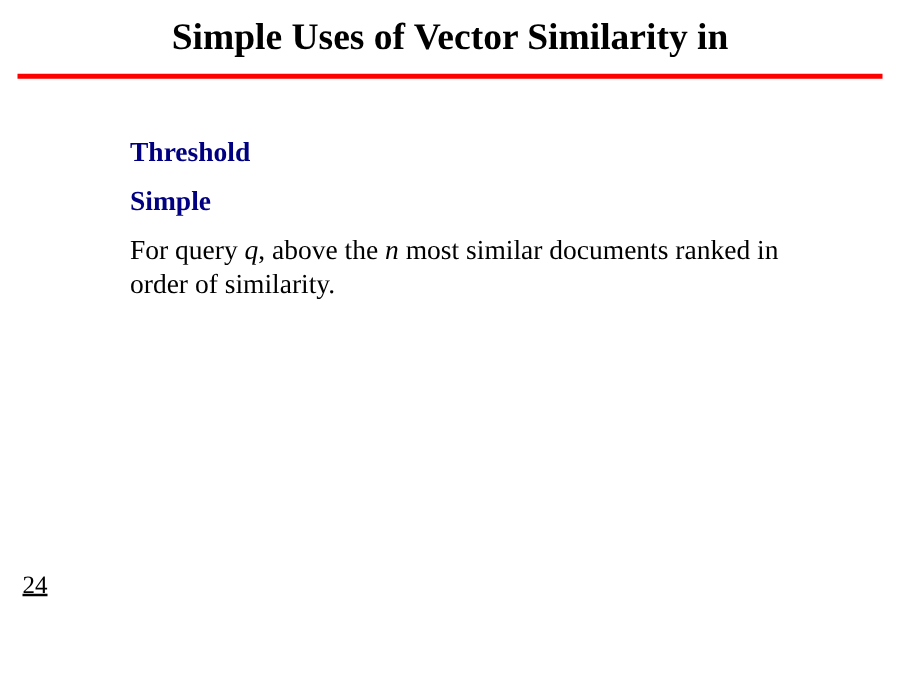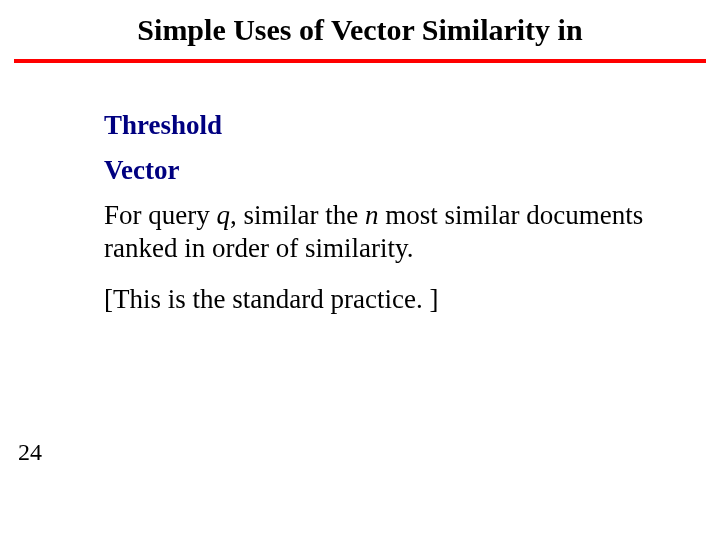--- a/index.html
+++ b/index.html
@@ -26,60 +26,60 @@
     line-height: 1.18;
     padding: 12px 40px 8px 40px;
   }
   .hr-red {
     height: 4px;
     background: #ff0000;
     margin: 4px 14px 0 14px;
   }
   .body-area {
     padding: 46px 70px 0 104px;
-    font-size: 27px;
+    font-size: 22px;
     line-height: 1.22;
   }
   .section-heading {
     font-weight: bold;
     color: #000080;
     margin-bottom: 12px;
   }
   .para {
     margin-bottom: 18px;
   }
   .ital { font-style: italic; }
   .page-number {
     position: absolute;
     left: 18px;
-    bottom: 18px;
-    font-size: 24px;
+    bottom: 4px;
+    font-size: 20px;
+    text-decoration: underline;
   }
 </style>
 </head>
 <body>
 
 <div class="slide">
 
   <div class="title">
     <span>Simple Uses of Vector Similarity in</span><br>
   </div>
 
   <div class="hr-red"></div>
 
   <div class="body-area">
 
     <div class="section-heading">Threshold</div>
 
 
-    <div class="section-heading">Vector</div>
+    <div class="section-heading">Simple</div>
 
     <div class="para">
-      <span>For query </span><span class="ital">q</span><span>, similar the </span><span class="ital">n</span><span> most similar documents ranked in order of similarity.</span>
+      <span>For query </span><span class="ital">q</span><span>, above the </span><span class="ital">n</span><span> most similar documents ranked in order of similarity.</span>
     </div>
 
-    <div class="para">[This is the standard practice. ]</div>
 
   </div>
 
   <div class="page-number">24</div>
 
 </div>
 
 </body></html>

